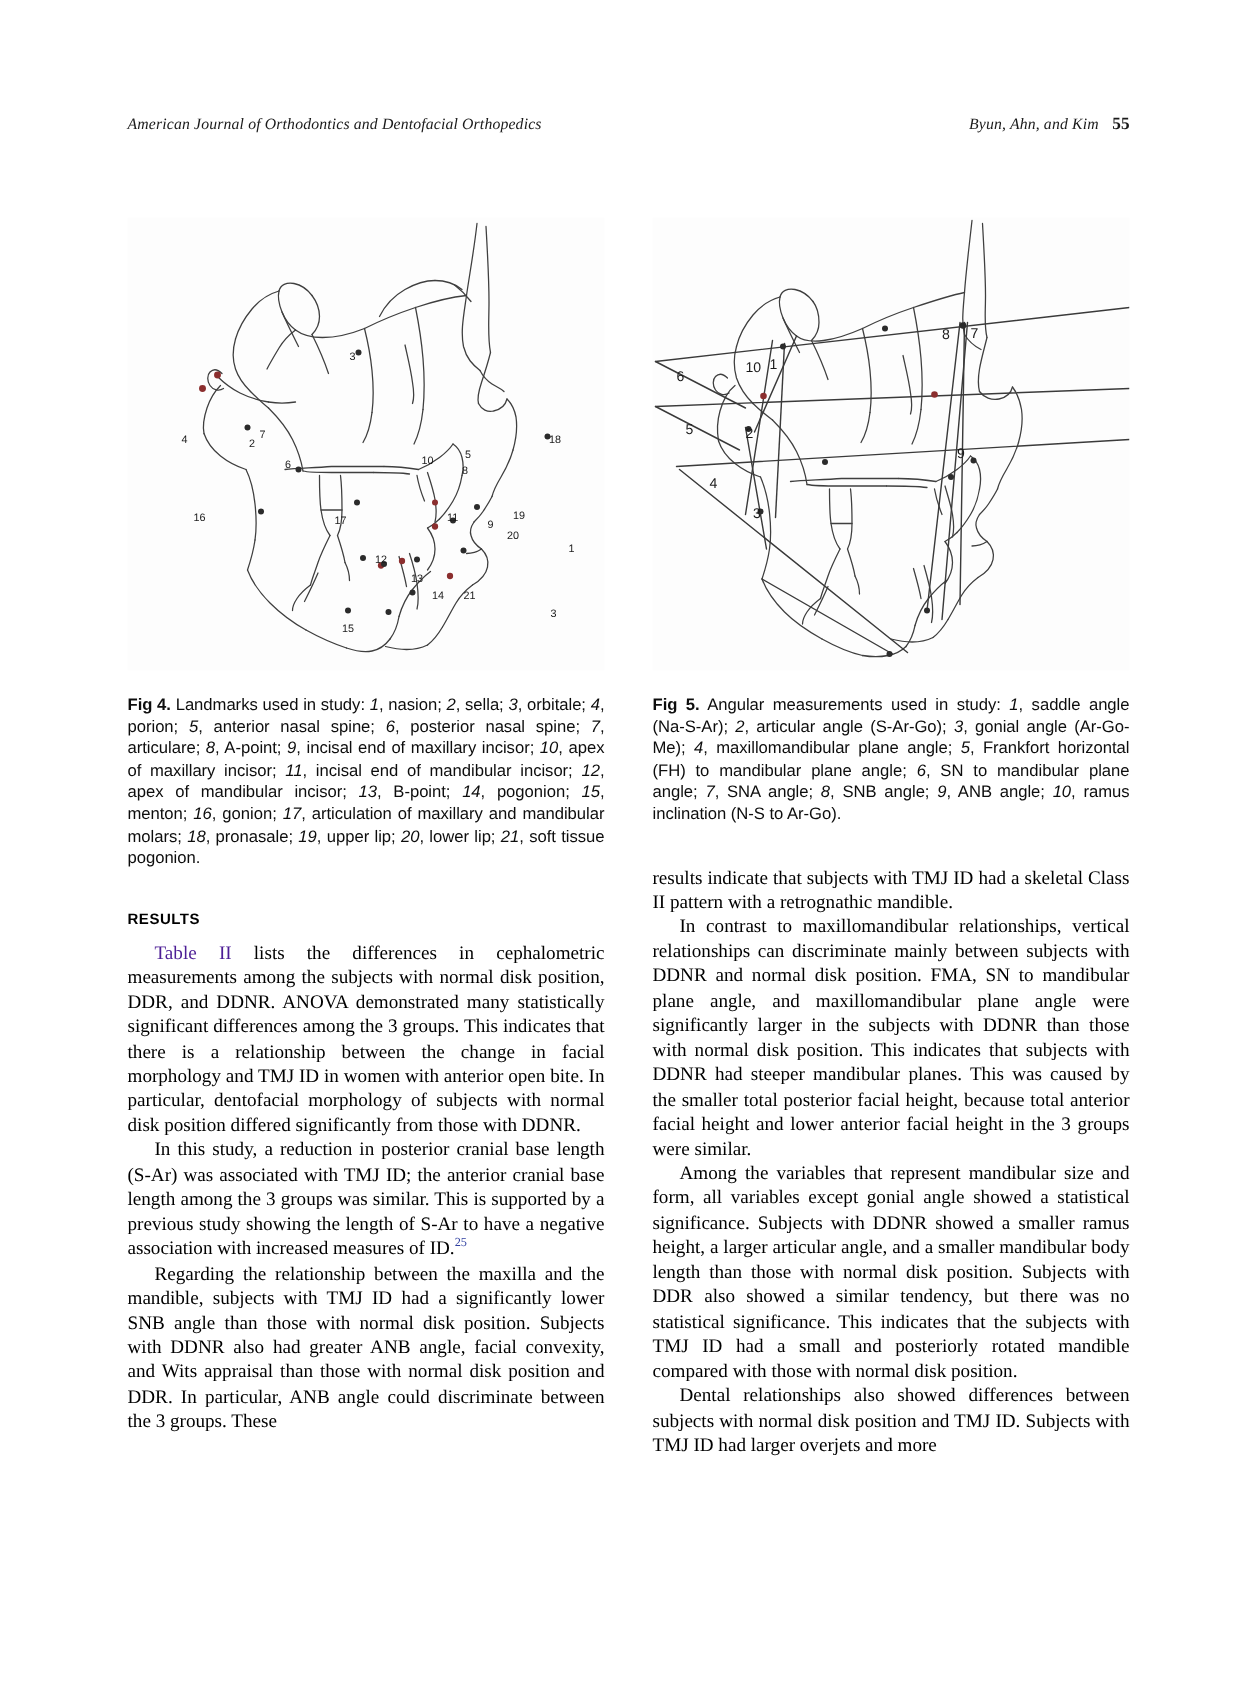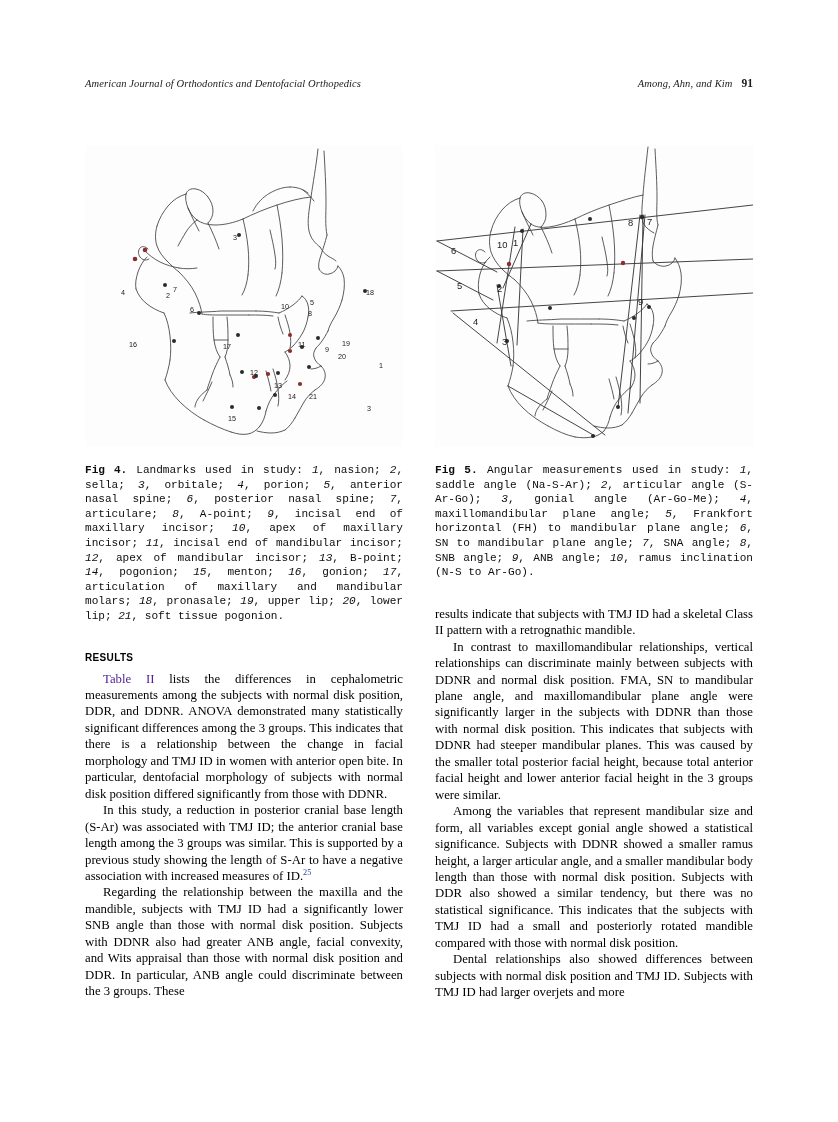--- a/index.html
+++ b/index.html
@@ -77,21 +77,21 @@
     position: relative;
     overflow: hidden;
   }
   .figure-box svg {
     display: block;
     width: 100%;
     height: 100%;
   }
 
   .caption {
-    font-family: Liberation Mono, monospace;
+    font-family: Liberation Sans, sans-serif;
     font-size: 11.1px;
     line-height: 14.6px;
     text-align: justify;
     color: #0d0d0d;
     margin-top: 16px;
     letter-spacing: -0.02px;
   }
   .caption b { font-weight: bold; }
   .caption i { font-style: italic; }
 
@@ -131,22 +131,22 @@
 </head>
 <body>
 
 <div class="page">
 
   <div class="running-head">
     <div class="rh-left">
       <span>American Journal of Orthodontics and Dentofacial Orthopedics</span>
     </div>
     <div class="rh-right">
-      <span class="rh-authors">Among, Ahn, and Kim</span>
-      <span class="rh-pageno">91</span>
+      <span class="rh-authors">Byun, Ahn, and Kim</span>
+      <span class="rh-pageno">55</span>
     </div>
   </div>
 
   <div class="col col-left">
 
     <div class="figure-box">
       <svg viewBox="0 0 318 302" xmlns="http://www.w3.org/2000/svg">
         <g fill="none" stroke="#3f3f3f" stroke-width="0.85" stroke-linecap="round" stroke-linejoin="round">
 
           <path d="M233 4 C231 22 228 38 226 52 C224 66 222 76 224 86 C226 94 230 98 235 102"></path>

